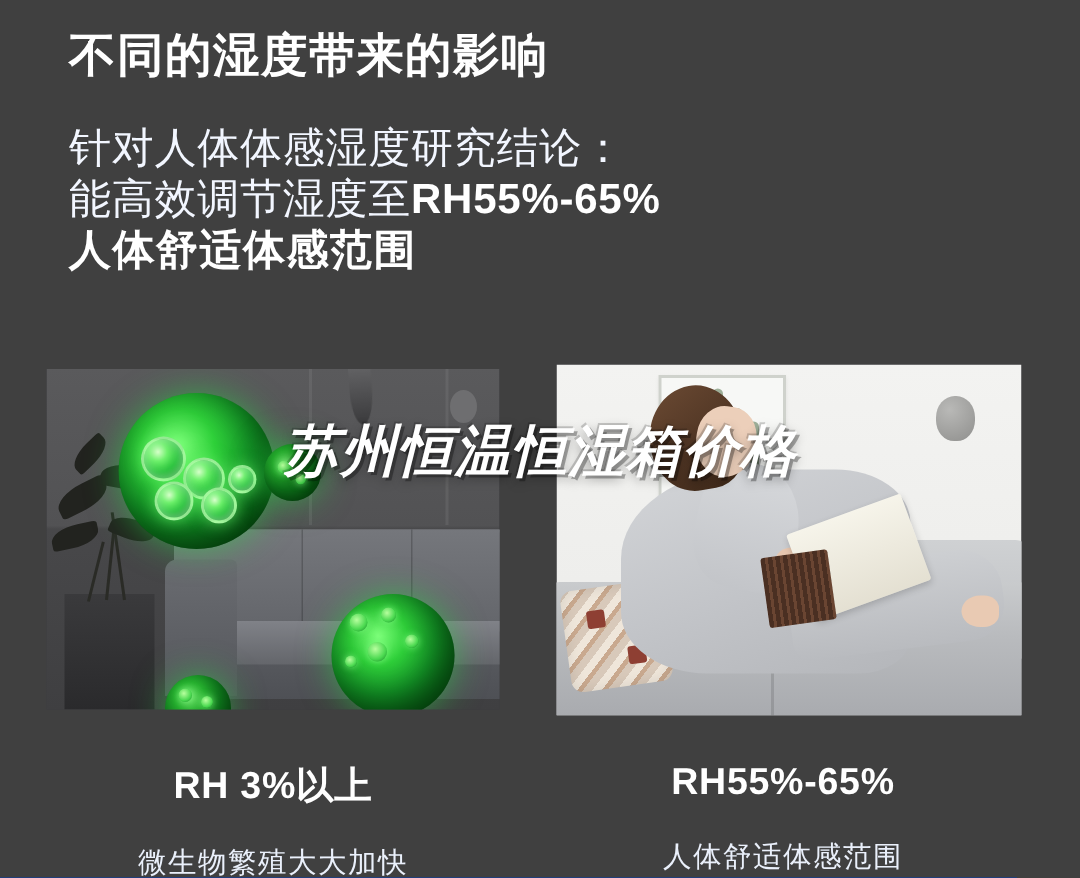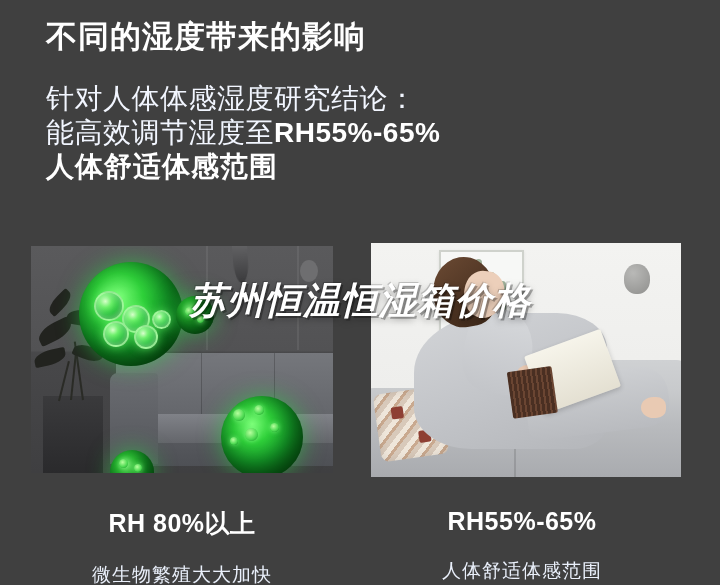--- a/index.html
+++ b/index.html
@@ -364,21 +364,21 @@
       <div class="rl-face"></div>
       <div class="rl-hand" style="left:47%; top:52%;"></div>
       <div class="rl-book"></div>
       <div class="rl-foot"></div>
     </div>
   </div>
 
   <div class="watermark">苏州恒温恒湿箱价格</div>
 
   <div class="caption" id="caption-left">
-    <span class="cap-main">RH 80%以上</span>
+    <span class="cap-main">RH 3%以上</span>
     <span class="cap-sub">微生物繁殖大大加快</span>
   </div>
 
   <div class="caption" id="caption-right">
     <span class="cap-main">RH55%-65%</span>
     <span class="cap-sub">人体舒适体感范围</span>
   </div>
 
 </div>
 

